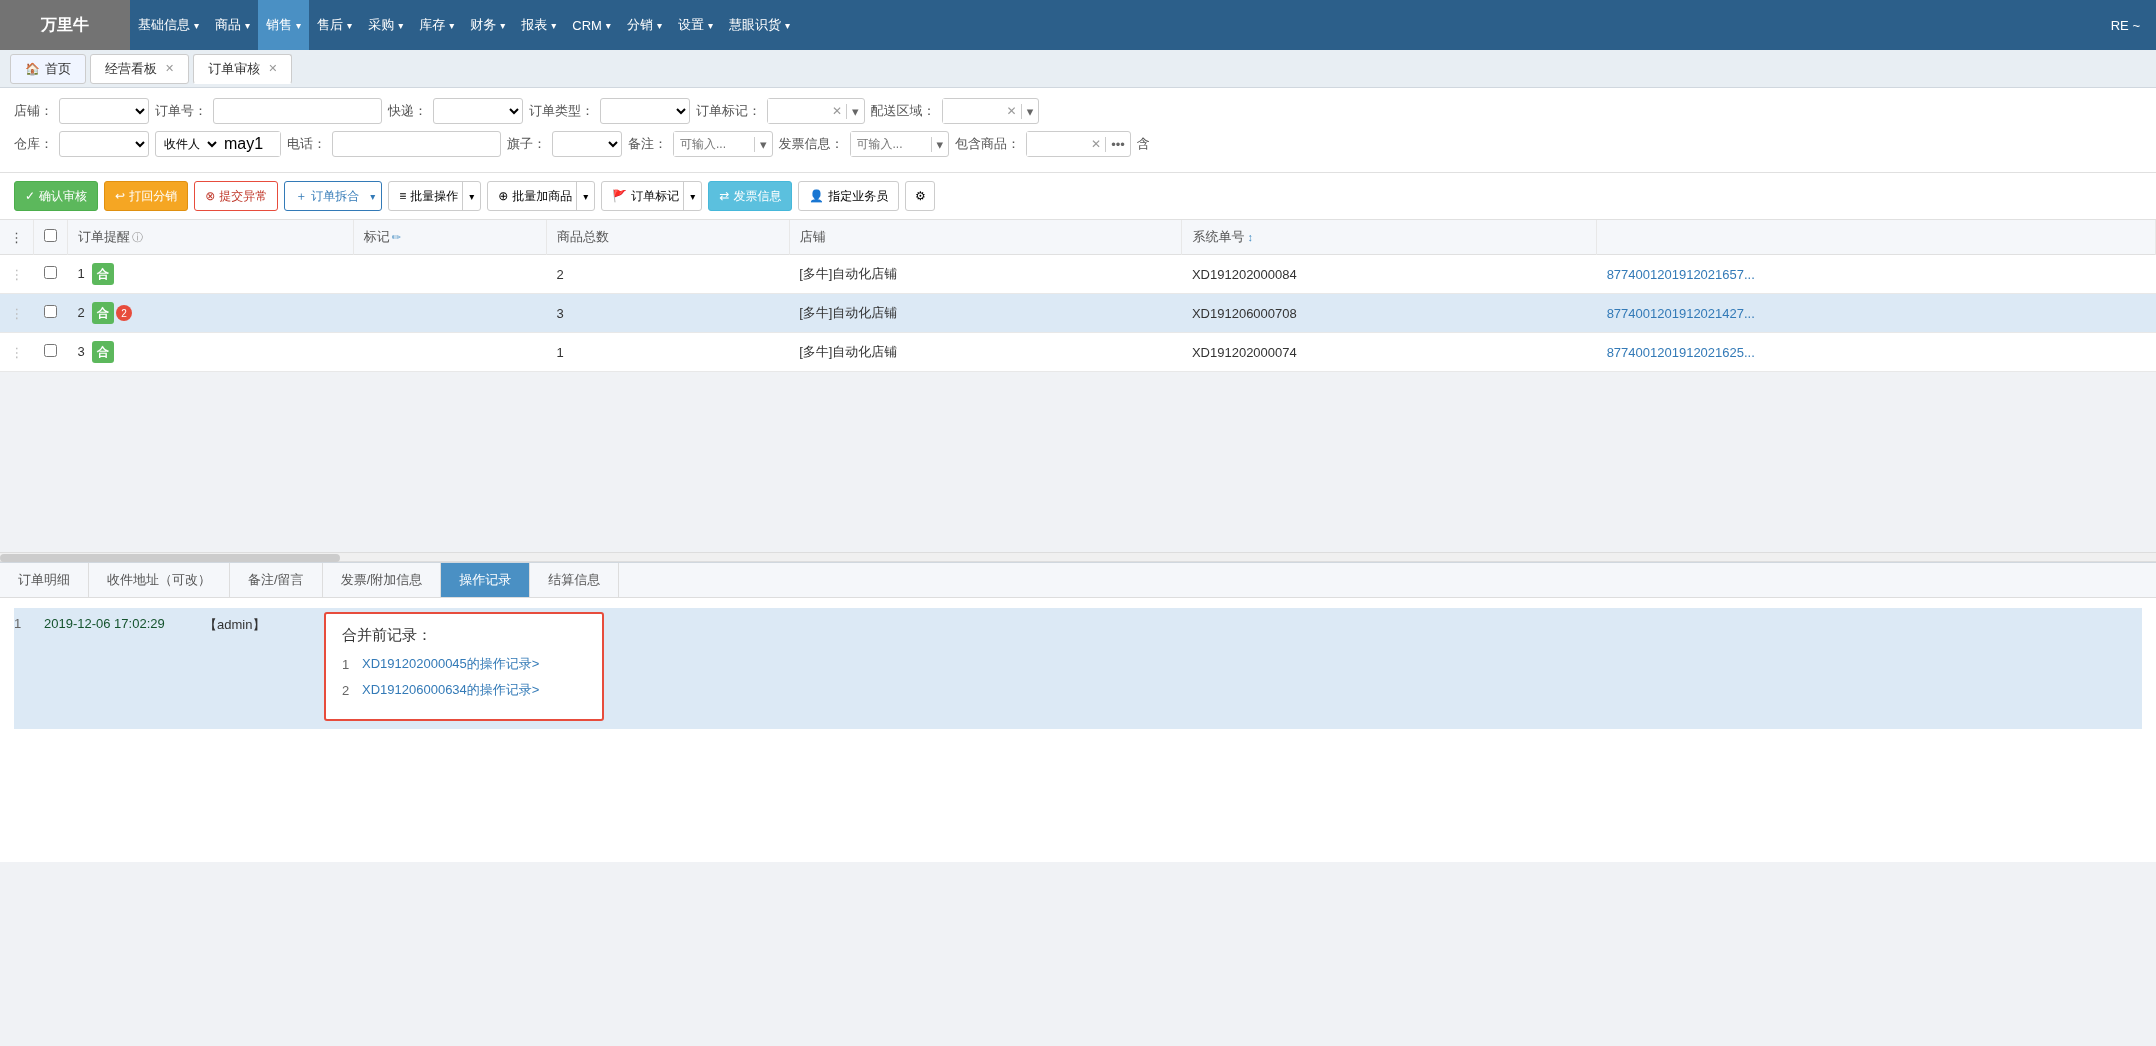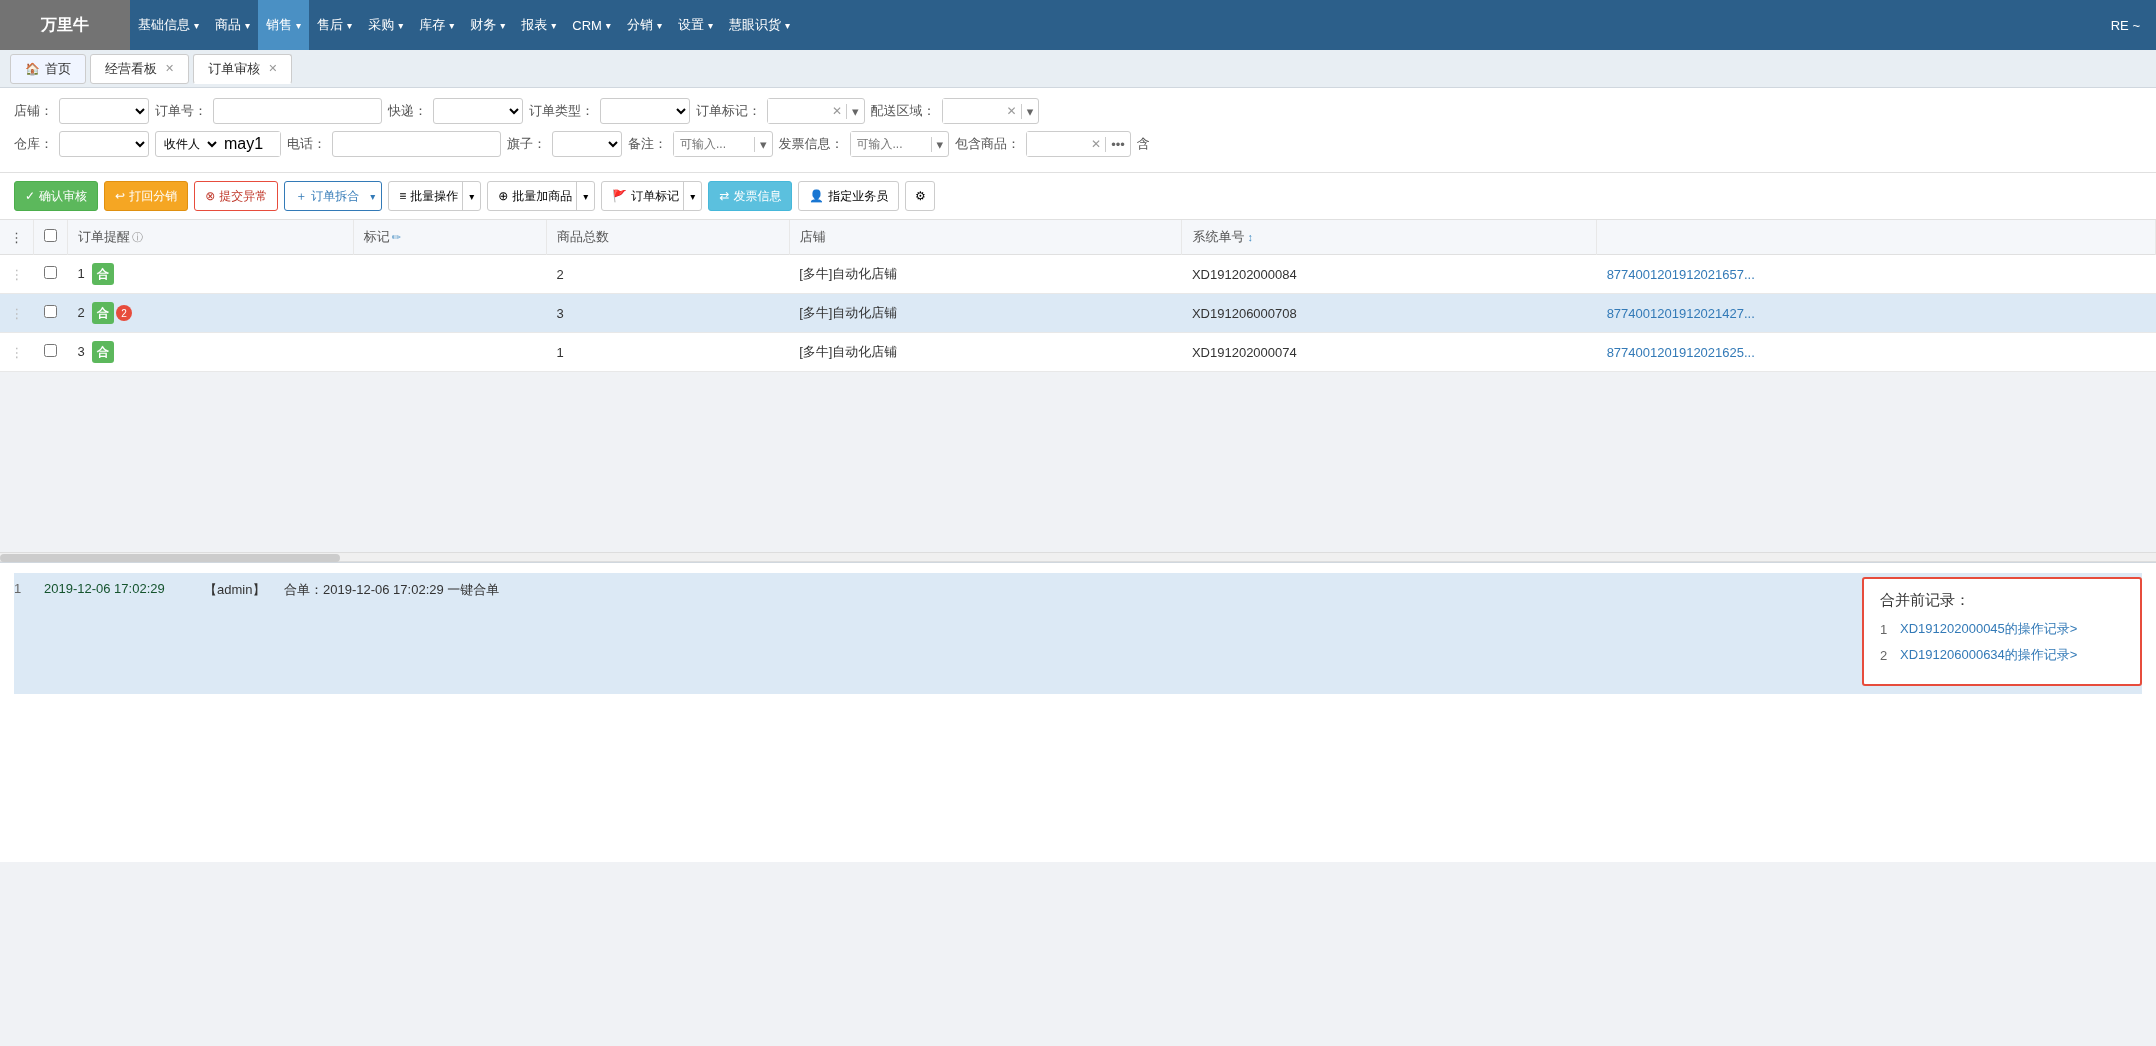--- a/index.html
+++ b/index.html
@@ -567,28 +567,47 @@
   </table>
 </div>
 
 <div style="height: 180px; background: #f0f2f5;"></div>
 
 <div class="scroll-indicator">
   <div class="scroll-thumb"></div>
 </div>
 
 <div class="bottom-panel">
+  <div class="bottom-tabs">
+    <div class="bottom-tab">
+      <span>订单明细</span>
+    </div>
+    <div class="bottom-tab">
+      <span>收件地址（可改）</span>
+    </div>
+    <div class="bottom-tab">
+      <span>备注/留言</span>
+    </div>
+    <div class="bottom-tab">
+      <span>发票/附加信息</span>
+    </div>
+    <div class="bottom-tab active">
+      <span>操作记录</span>
+    </div>
+    <div class="bottom-tab">
+      <span>结算信息</span>
+    </div>
+  </div>
 
   <div class="bottom-content">
 
     <div class="record-row">
       <div class="record-num">1</div>
       <div class="record-date">2019-12-06 17:02:29</div>
       <div class="record-user">【admin】</div>
-      <div class="record-content">合单：2019-12-06 17:02:29 一键合单</div>
 
       <div style="margin-left: 40px; margin-top: -4px;">
         <div class="merge-records-box">
           <div class="merge-records-title">合并前记录：</div>
           <div class="merge-record-item">
             <span class="merge-record-num">1</span>
             <a class="link-blue">XD191202000045的操作记录&gt;</a>
           </div>
           <div class="merge-record-item">
             <span class="merge-record-num">2</span>

